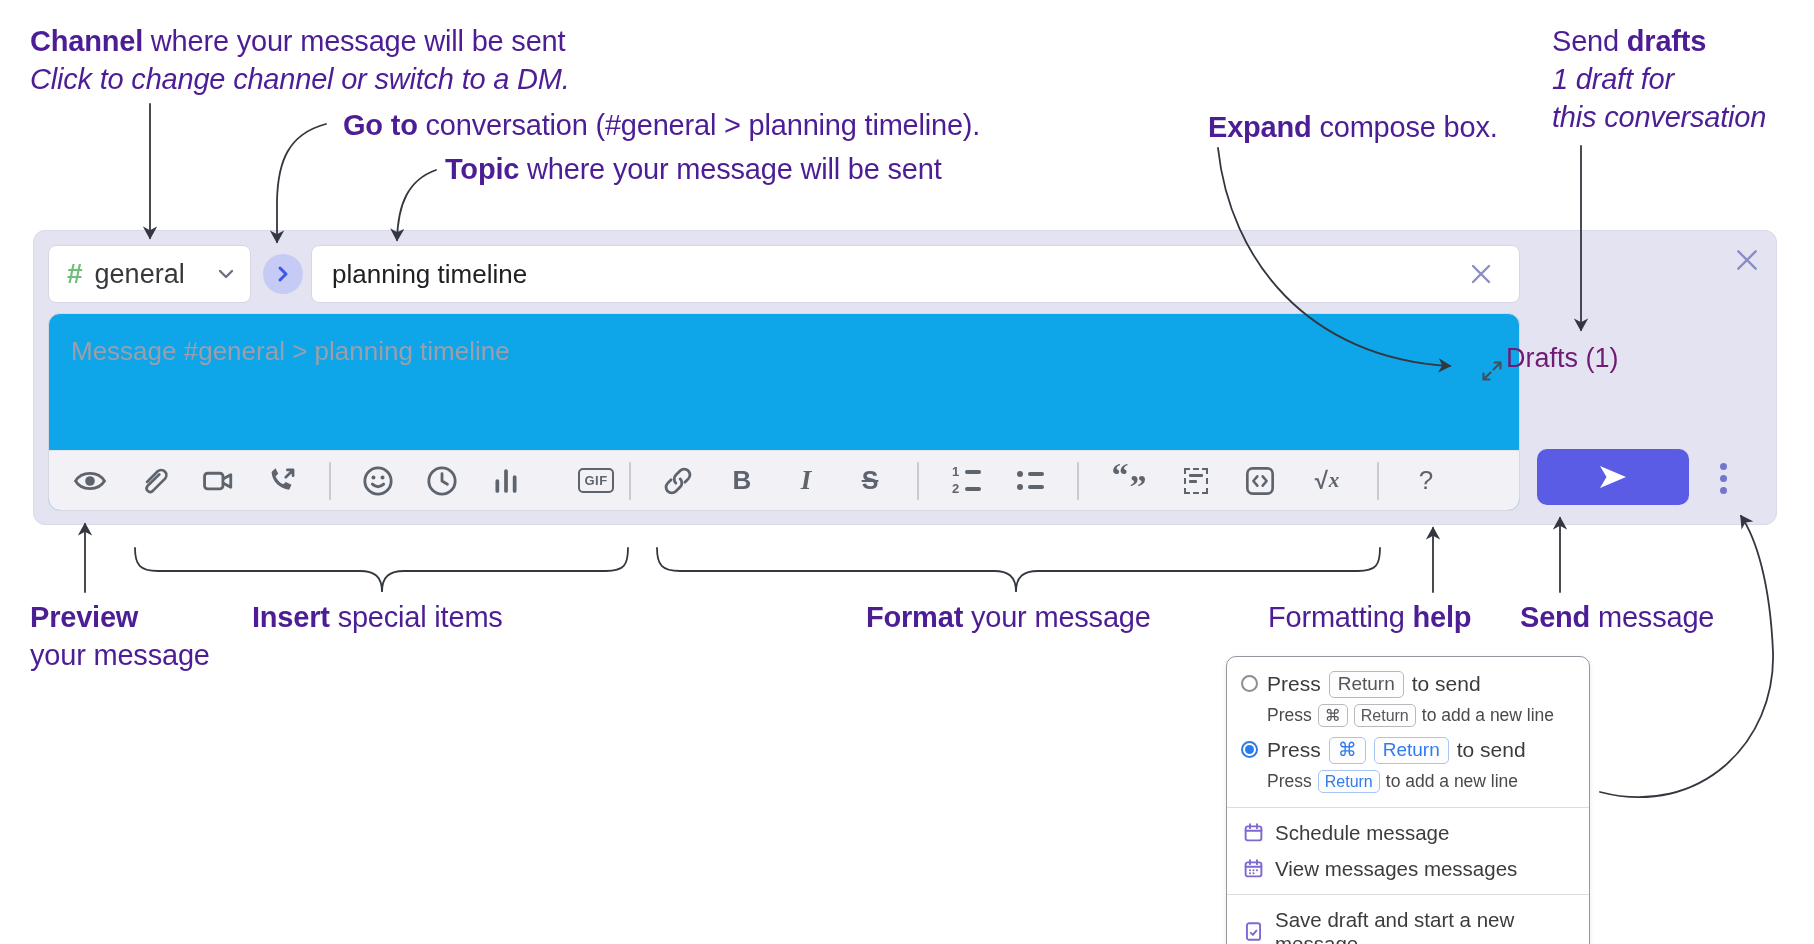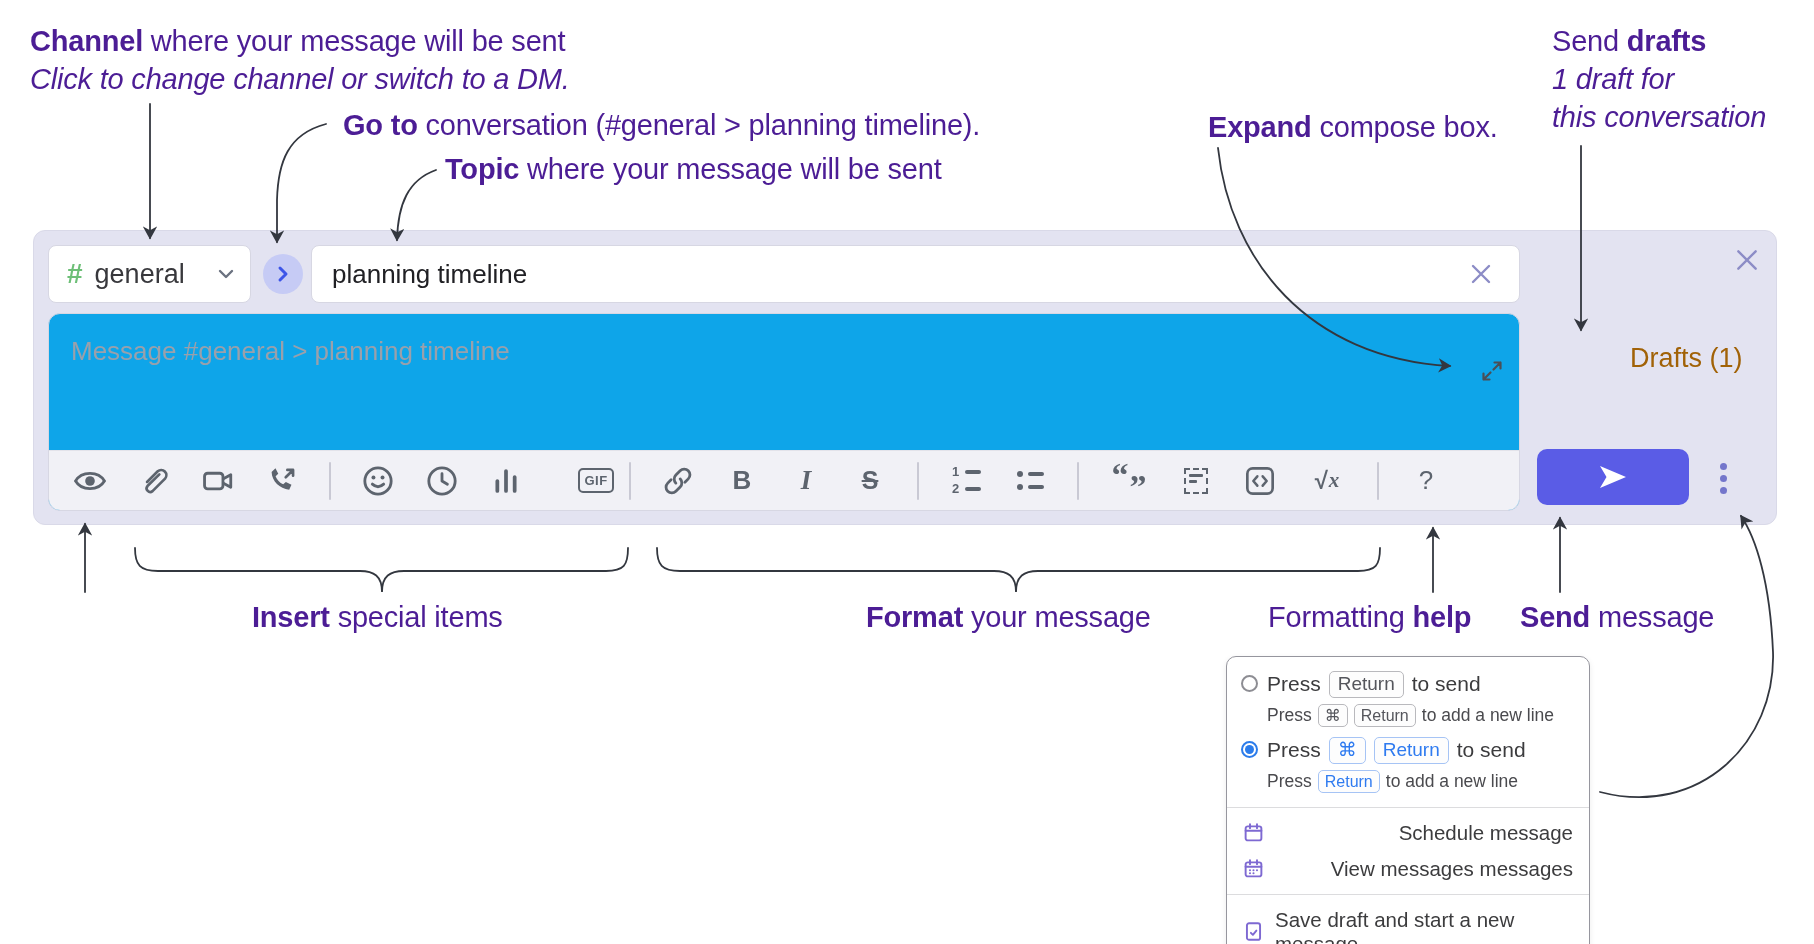--- a/index.html
+++ b/index.html
@@ -49,42 +49,42 @@
   .quo span:last-child{margin-top:12px;margin-left:1px;}
   .spoil{width:24px;height:26px;border:2px dashed #5d646e;box-sizing:border-box;display:flex;flex-direction:column;
          gap:3px;padding:4px 3px;}
   .spoil b{height:3px;background:#5d646e;border-radius:1px;width:100%;}
   .spoil b.short{width:60%;}
   .math{display:flex;align-items:center;font-size:24px;font-weight:700;color:#5d646e;}
   .math i{font-family:"Liberation Serif",serif;font-size:21px;margin-left:1px;}
   .tb-help{font-size:26px;font-weight:400;color:#5d646e;}
   .close-btn{position:absolute;right:14px;top:14px;width:30px;height:30px;display:flex;align-items:center;
              justify-content:center;cursor:pointer;}
-  .drafts-link{position:absolute;left:1596px;top:112px;font-size:27px;color:#a16207;cursor:pointer;}
+  .drafts-link{position:absolute;left:1472px;top:112px;font-size:27px;color:#701a75;cursor:pointer;}
   .send-btn{position:absolute;left:1503px;top:218px;width:152px;height:56px;background:#5a5ce6;border:none;
             border-radius:10px;display:flex;align-items:center;justify-content:center;cursor:pointer;}
   .dots-btn{position:absolute;left:1675px;top:230px;width:28px;height:34px;display:flex;flex-direction:column;
             align-items:center;justify-content:center;gap:5px;cursor:pointer;}
   .dots-btn b{width:7px;height:7px;border-radius:50%;background:#7476cb;}
   
   .popup{position:absolute;left:1226px;top:656px;width:364px;background:#ffffff;border:1.5px solid #96969e;
          border-radius:10px;box-shadow:0 2px 6px rgba(0,0,0,0.08);box-sizing:border-box;font-size:21px;color:#3c3c3e;}
   .psec{padding:10px 14px;}
   .pdiv{height:1px;background:#dcdcde;}
   .opt{display:grid;grid-template-columns:26px 1fr;margin:4px 0 10px 0;cursor:pointer;}
   .radio{width:17px;height:17px;border:2px solid #8d8d93;border-radius:50%;margin-top:4px;box-sizing:border-box;}
   .radio.sel{border-color:#2b7ceb;display:flex;align-items:center;justify-content:center;}
   .radio.sel i{width:9px;height:9px;border-radius:50%;background:#2b7ceb;display:block;}
   .optmain{display:flex;align-items:center;gap:8px;}
   .optsub{display:flex;align-items:center;gap:6px;font-size:17.5px;color:#4a4a4e;margin-top:6px;}
   kbd{font-family:"Liberation Sans",sans-serif;border:1px solid #b9b9bd;border-radius:5px;background:#fdfdfd;
       padding:1px 8px;font-size:19px;color:#55565c;line-height:1.2;}
   .optsub kbd{font-size:16px;padding:1px 6px;}
   kbd.blue{border-color:#a6c4f5;color:#2f7bf0;}
-  .pitem{display:flex;align-items:center;gap:11px;padding:6px 2px;cursor:pointer;font-size:20.5px;justify-content:space-between;}
+  .pitem{display:flex;align-items:center;gap:11px;padding:6px 2px;cursor:pointer;font-size:20.5px;}
   .pitem .picon{color:#7e69d2;display:flex;}
   
   .overlay{position:absolute;left:0;top:0;width:1814px;height:944px;pointer-events:none;}
 </style>
 </head>
 <body>
 
 <div class="stage">
 
   <div class="ann" style="left:30px;top:22px;">
@@ -277,20 +277,24 @@
         </svg>
     </button>
 
     <button class="dots-btn" style="appearance:none;border:none;background:none;">
       <b></b>
         <b></b>
         <b></b>
     </button>
   </div>
 
+  <div class="ann" style="left:30px;top:598px;">
+    <div><b>Preview</b></div>
+    <div>your message</div>
+  </div>
   <div class="ann" style="left:252px;top:598px;">
     <b>Insert</b><span> special items</span>
   </div>
   <div class="ann" style="left:866px;top:598px;">
     <b>Format</b><span> your message</span>
   </div>
   <div class="ann" style="left:1520px;top:598px;">
     <b>Send</b><span> message</span>
   </div>
   <div class="ann" style="left:1268px;top:598px;">

